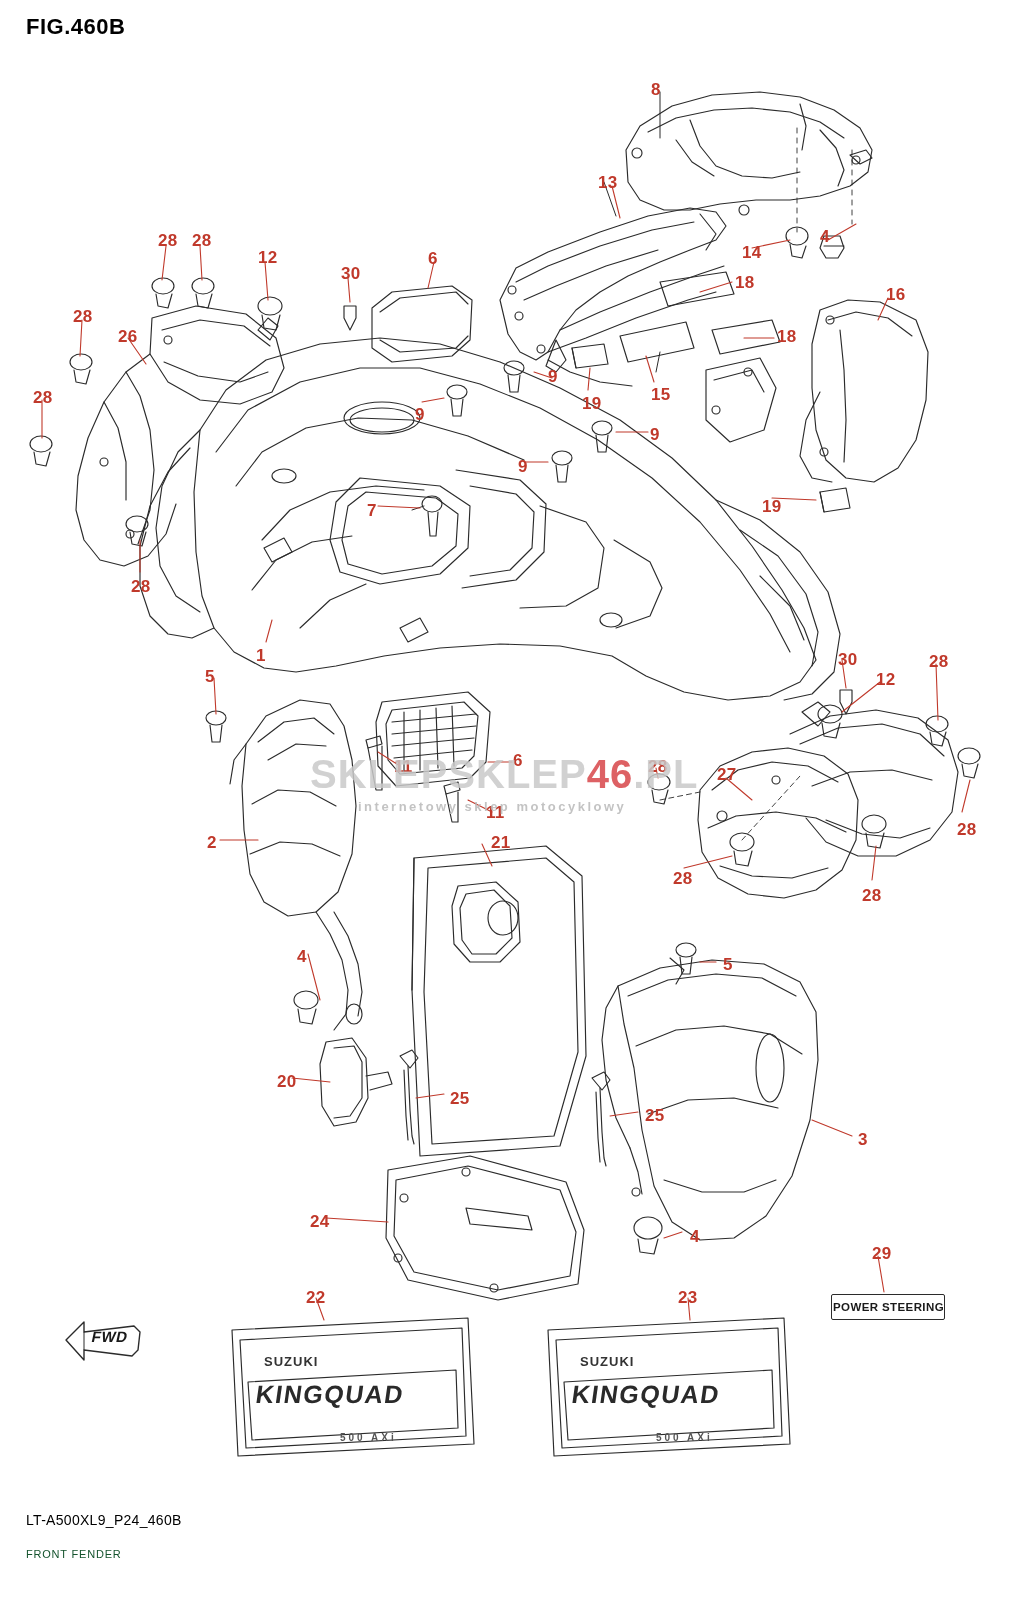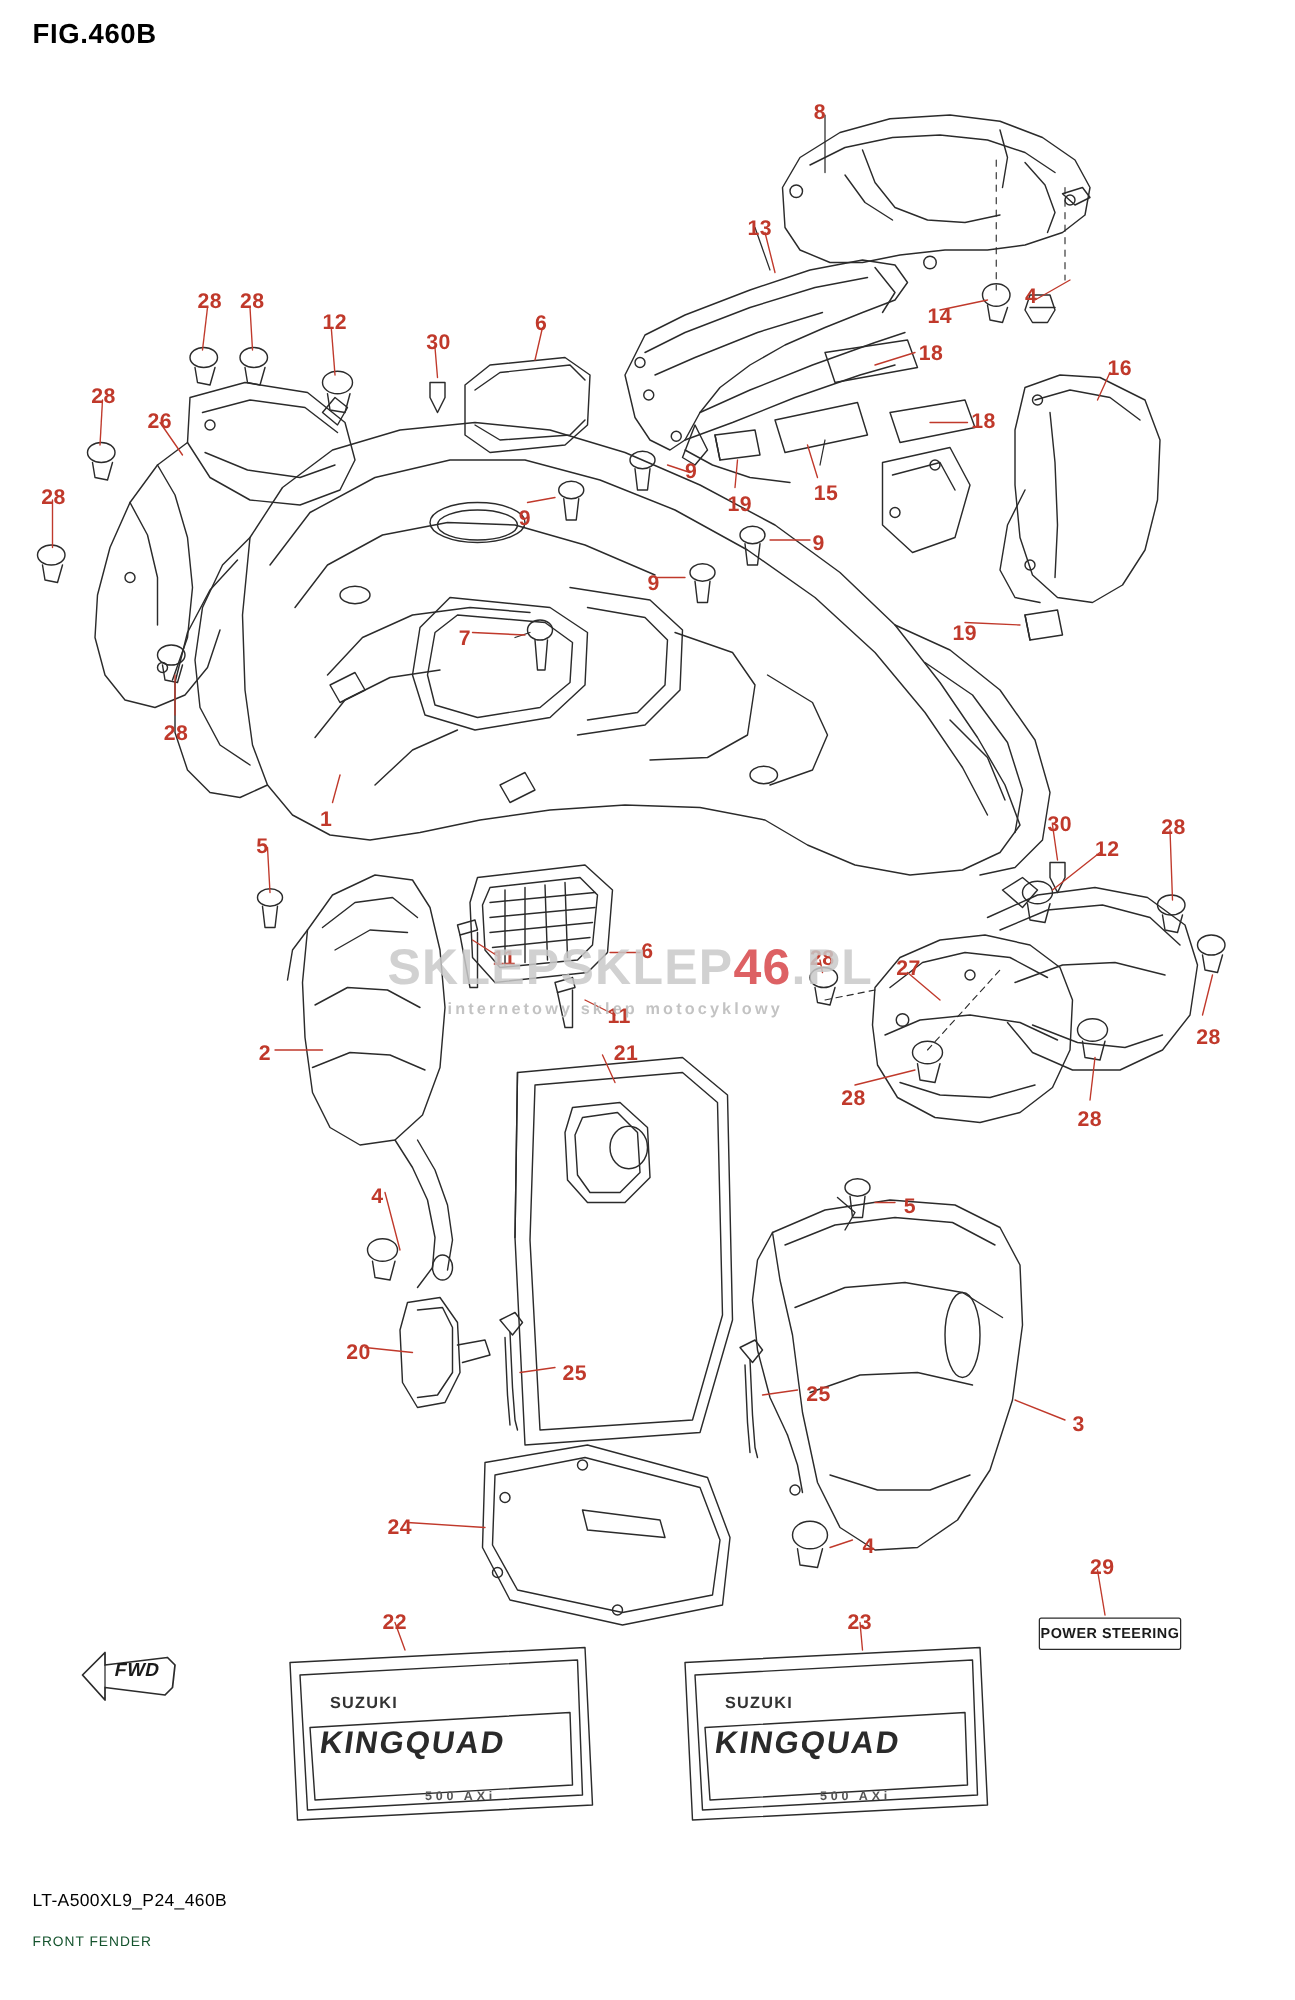--- a/index.html
+++ b/index.html
@@ -56,21 +56,21 @@
     font-size:13px;letter-spacing:2.5px;color:#b9b9b9;font-weight:bold;margin-left:48px;
   }
 
   
   .ps-badge{
     position:absolute;left:831px;top:1294px;
     width:112px;height:24px;
     border:1.6px solid #2b2b2b;
     border-radius:2px;
     background:#fff;
-    display:flex;align-items:center;justify-content:center;
+    display:flex;align-items:center;justify-content:flex-end;
   }
   .ps-badge span{
     font-size:11.5px;font-weight:bold;letter-spacing:0.4px;color:#1a1a1a;
   }
 
   
   .fwd{
     position:absolute;left:62px;top:1316px;width:86px;height:46px;
   }
   .fwd span{

